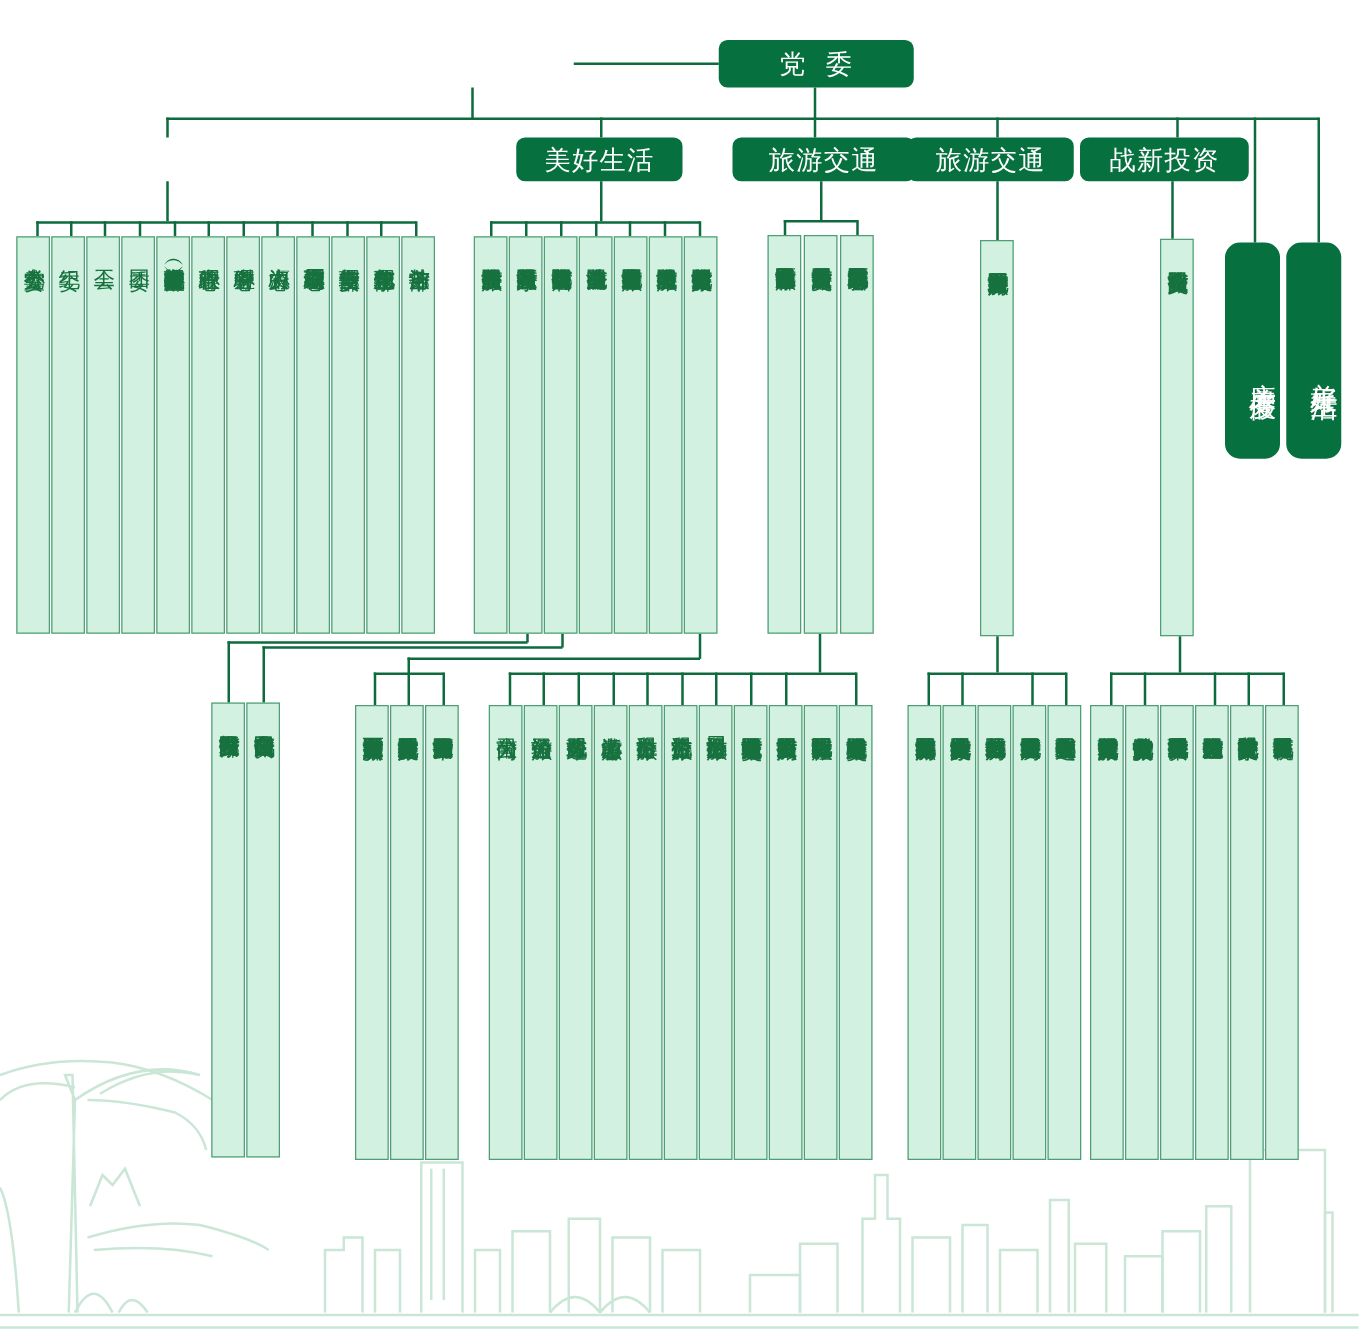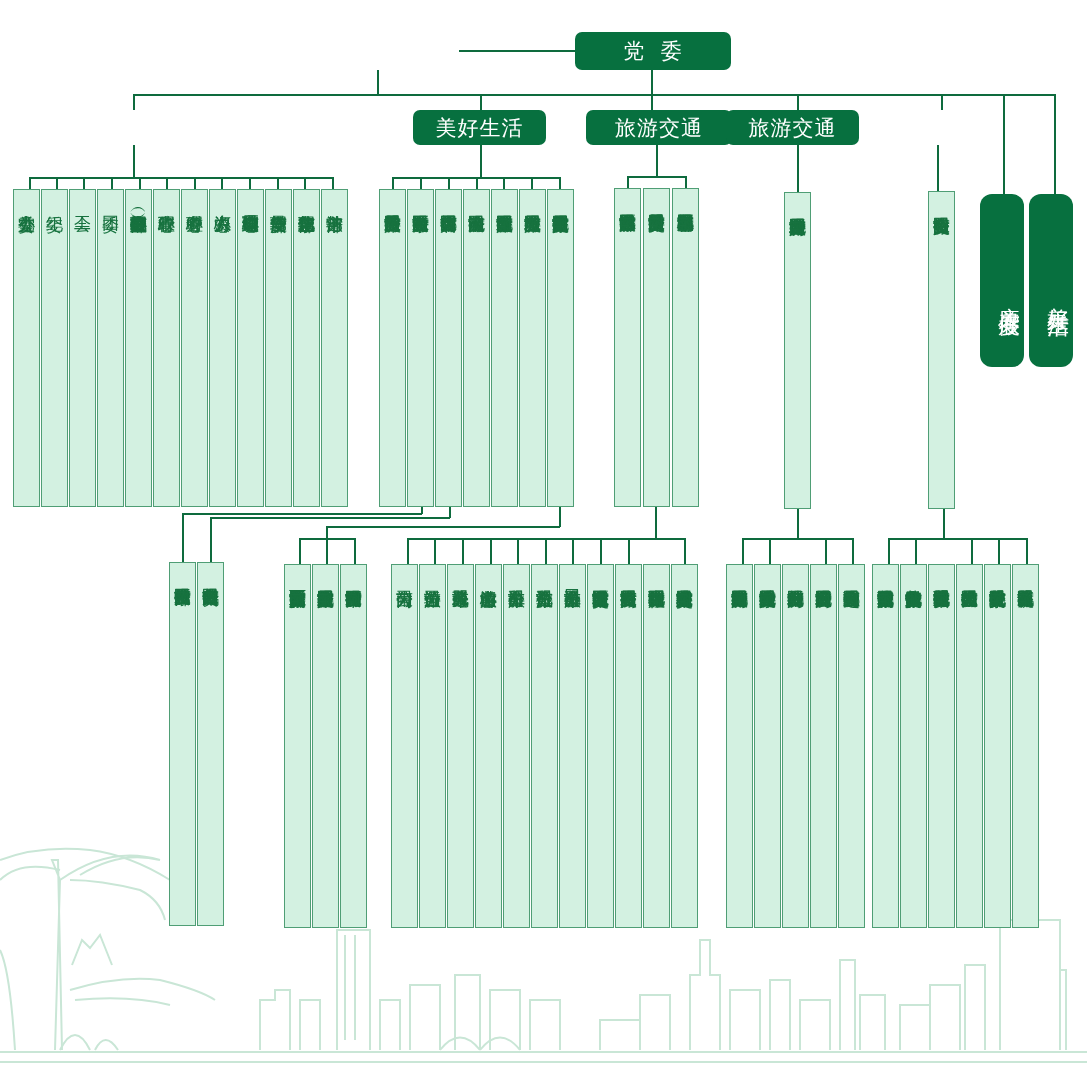--- a/index.html
+++ b/index.html
@@ -159,20 +159,23 @@
 
   <div class="hdr" style="left:413px;top:110px;width:133px;height:35px">
       <span>美好生活</span>
     </div>
   <div class="hdr" style="left:586px;top:110px;width:146px;height:35px">
       <span>旅游交通</span>
     </div>
   <div class="hdr" style="left:726px;top:110px;width:133px;height:35px">
       <span>旅游交通</span>
     </div>
+  <div class="hdr" style="left:864px;top:110px;width:135px;height:35px">
+      <span>战新投资</span>
+    </div>
   <div class="hdr vert" style="left:980px;top:194px;width:44px;height:173px">
       <span>康养度假</span>
     </div>
   <div class="hdr vert" style="left:1029px;top:194px;width:44px;height:173px">
       <span>美好生活</span>
     </div>
 
   <div class="box" style="left:13px;top:189px;width:27px;height:318px">
       <span>党委办公室</span>
     </div>

